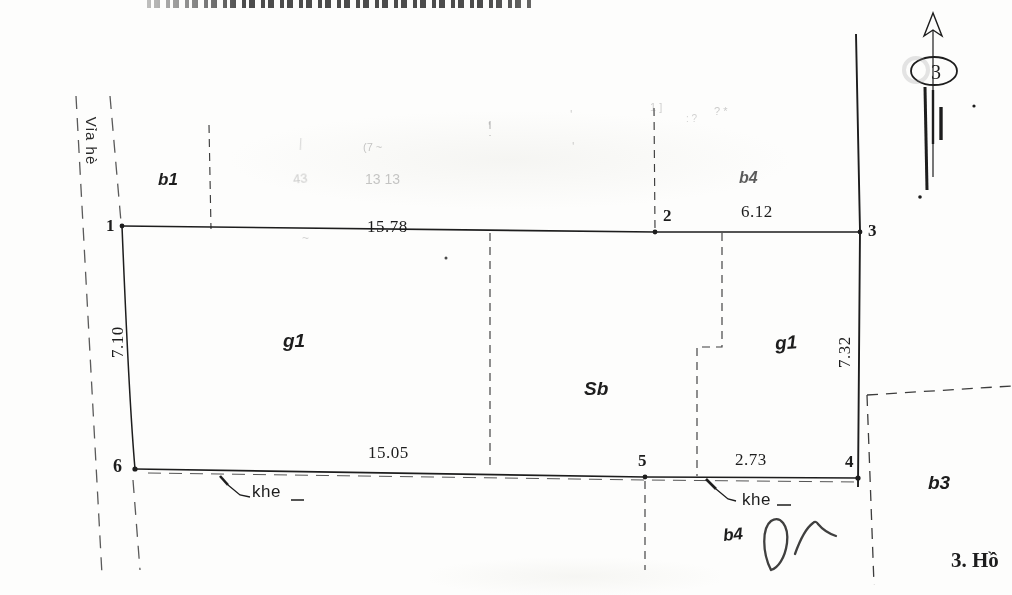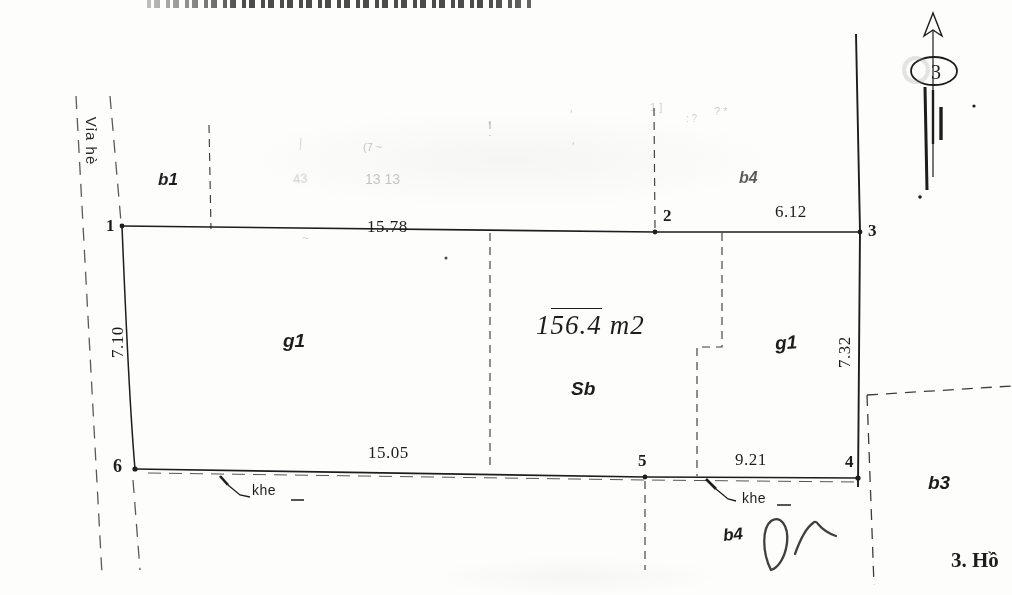--- a/index.html
+++ b/index.html
@@ -8,21 +8,21 @@
   .wash{position:absolute;pointer-events:none;}
   .wash1{left:225px;top:110px;width:570px;height:100px;
          background:radial-gradient(ellipse at center,#f0f0ec 0%,rgba(240,240,236,0) 70%);opacity:.6;}
   .wash2{left:430px;top:558px;width:290px;height:37px;
          background:radial-gradient(ellipse at center,#f1f1ed 0%,rgba(241,241,237,0) 75%);opacity:.6;}
   .overlay{position:absolute;left:0;top:0;}
   .lbl{position:absolute;white-space:nowrap;line-height:1;}
   .dim{font-family:"Liberation Serif",serif;font-size:17px;letter-spacing:.5px;}
   .ptnum{font-family:"Liberation Serif",serif;font-size:17px;font-weight:600;}
   .zone{font-family:"Liberation Sans",sans-serif;font-weight:bold;font-style:italic;}
-  .khe{font-family:"Liberation Sans",sans-serif;font-size:14px;letter-spacing:.5px;}
+  .khe{font-family:"Liberation Sans",sans-serif;font-size:17px;letter-spacing:.5px;}
   .rotccw{transform:translate(-50%,-50%) rotate(-90deg);}
   .rotcw{transform:translate(-50%,-50%) rotate(90deg);}
   .center{transform:translate(-50%,-50%);}
   .area-lbl{font-family:"Liberation Serif",serif;font-style:italic;font-size:27px;letter-spacing:1px;}
   .area-lbl .ov{border-top:1.6px solid #1d1d1d;padding-top:1px;}
   .area-lbl .unit{margin-left:8px;}
   .street{font-family:"Liberation Sans",sans-serif;font-size:15px;letter-spacing:1px;color:#2a2a2a;}
   .cropped-title{position:absolute;left:147px;top:0;width:386px;height:8px;opacity:.82;
     background:repeating-linear-gradient(90deg,#262626 0 4px,transparent 4px 7px,#262626 7px 13px,transparent 13px 19px);
     filter:blur(.5px);
@@ -112,32 +112,29 @@
       <path d="M795,554 C800,540 806,528 813,523 C815,521 817,522 818,524 C823,530 830,534 836,536"></path>
     </g>
   </svg>
 
   <div class="lbl street rotcw" style="left:91px;top:141px;">Vỉa hè</div>
 
   <div class="lbl zone" style="left:158px;top:171px;font-size:17px;">b1</div>
   <div class="lbl zone b4top" style="left:739px;top:170px;font-size:16px;">b4</div>
   <div class="lbl zone" style="left:283px;top:331px;font-size:19px;">g1</div>
   <div class="lbl zone" style="left:775px;top:333px;font-size:19px;transform:rotate(-4deg);">g1</div>
-  <div class="lbl zone" style="left:571px;top:379px;font-size:19px;text-align:center;">Sb</div>
+  <div class="lbl zone" style="left:584px;top:379px;font-size:19px;text-align:center;">Sb</div>
   <div class="lbl zone" style="left:928px;top:473px;font-size:19px;">b3</div>
   <div class="lbl zone" style="left:723px;top:526px;font-size:17px;transform:rotate(-6deg);">b4</div>
 
-  <div class="lbl area-lbl" style="left:536px;top:312px;">
-    <span>1</span><span class="ov">56.4</span><span class="unit">m2</span>
-  </div>
 
   <div class="lbl dim" style="left:367px;top:218px;">15.78</div>
-  <div class="lbl dim" style="left:741px;top:203px;margin-left:34px;">6.12</div>
+  <div class="lbl dim" style="left:741px;top:203px;">6.12</div>
   <div class="lbl dim" style="left:368px;top:444px;">15.05</div>
-  <div class="lbl dim" style="left:735px;top:451px;">9.21</div>
+  <div class="lbl dim" style="left:735px;top:451px;">2.73</div>
   <div class="lbl dim rotccw" style="left:117px;top:342px;">7.10</div>
   <div class="lbl dim rotccw" style="left:844px;top:352px;">7.32</div>
 
   <div class="lbl ptnum" style="left:106px;top:217px;">1</div>
   <div class="lbl ptnum" style="left:663px;top:207px;">2</div>
   <div class="lbl ptnum" style="left:868px;top:222px;">3</div>
   <div class="lbl ptnum" style="left:845px;top:453px;">4</div>
   <div class="lbl ptnum" style="left:638px;top:452px;">5</div>
   <div class="lbl ptnum" style="left:113px;top:457px;font-size:18px;">6</div>
 

